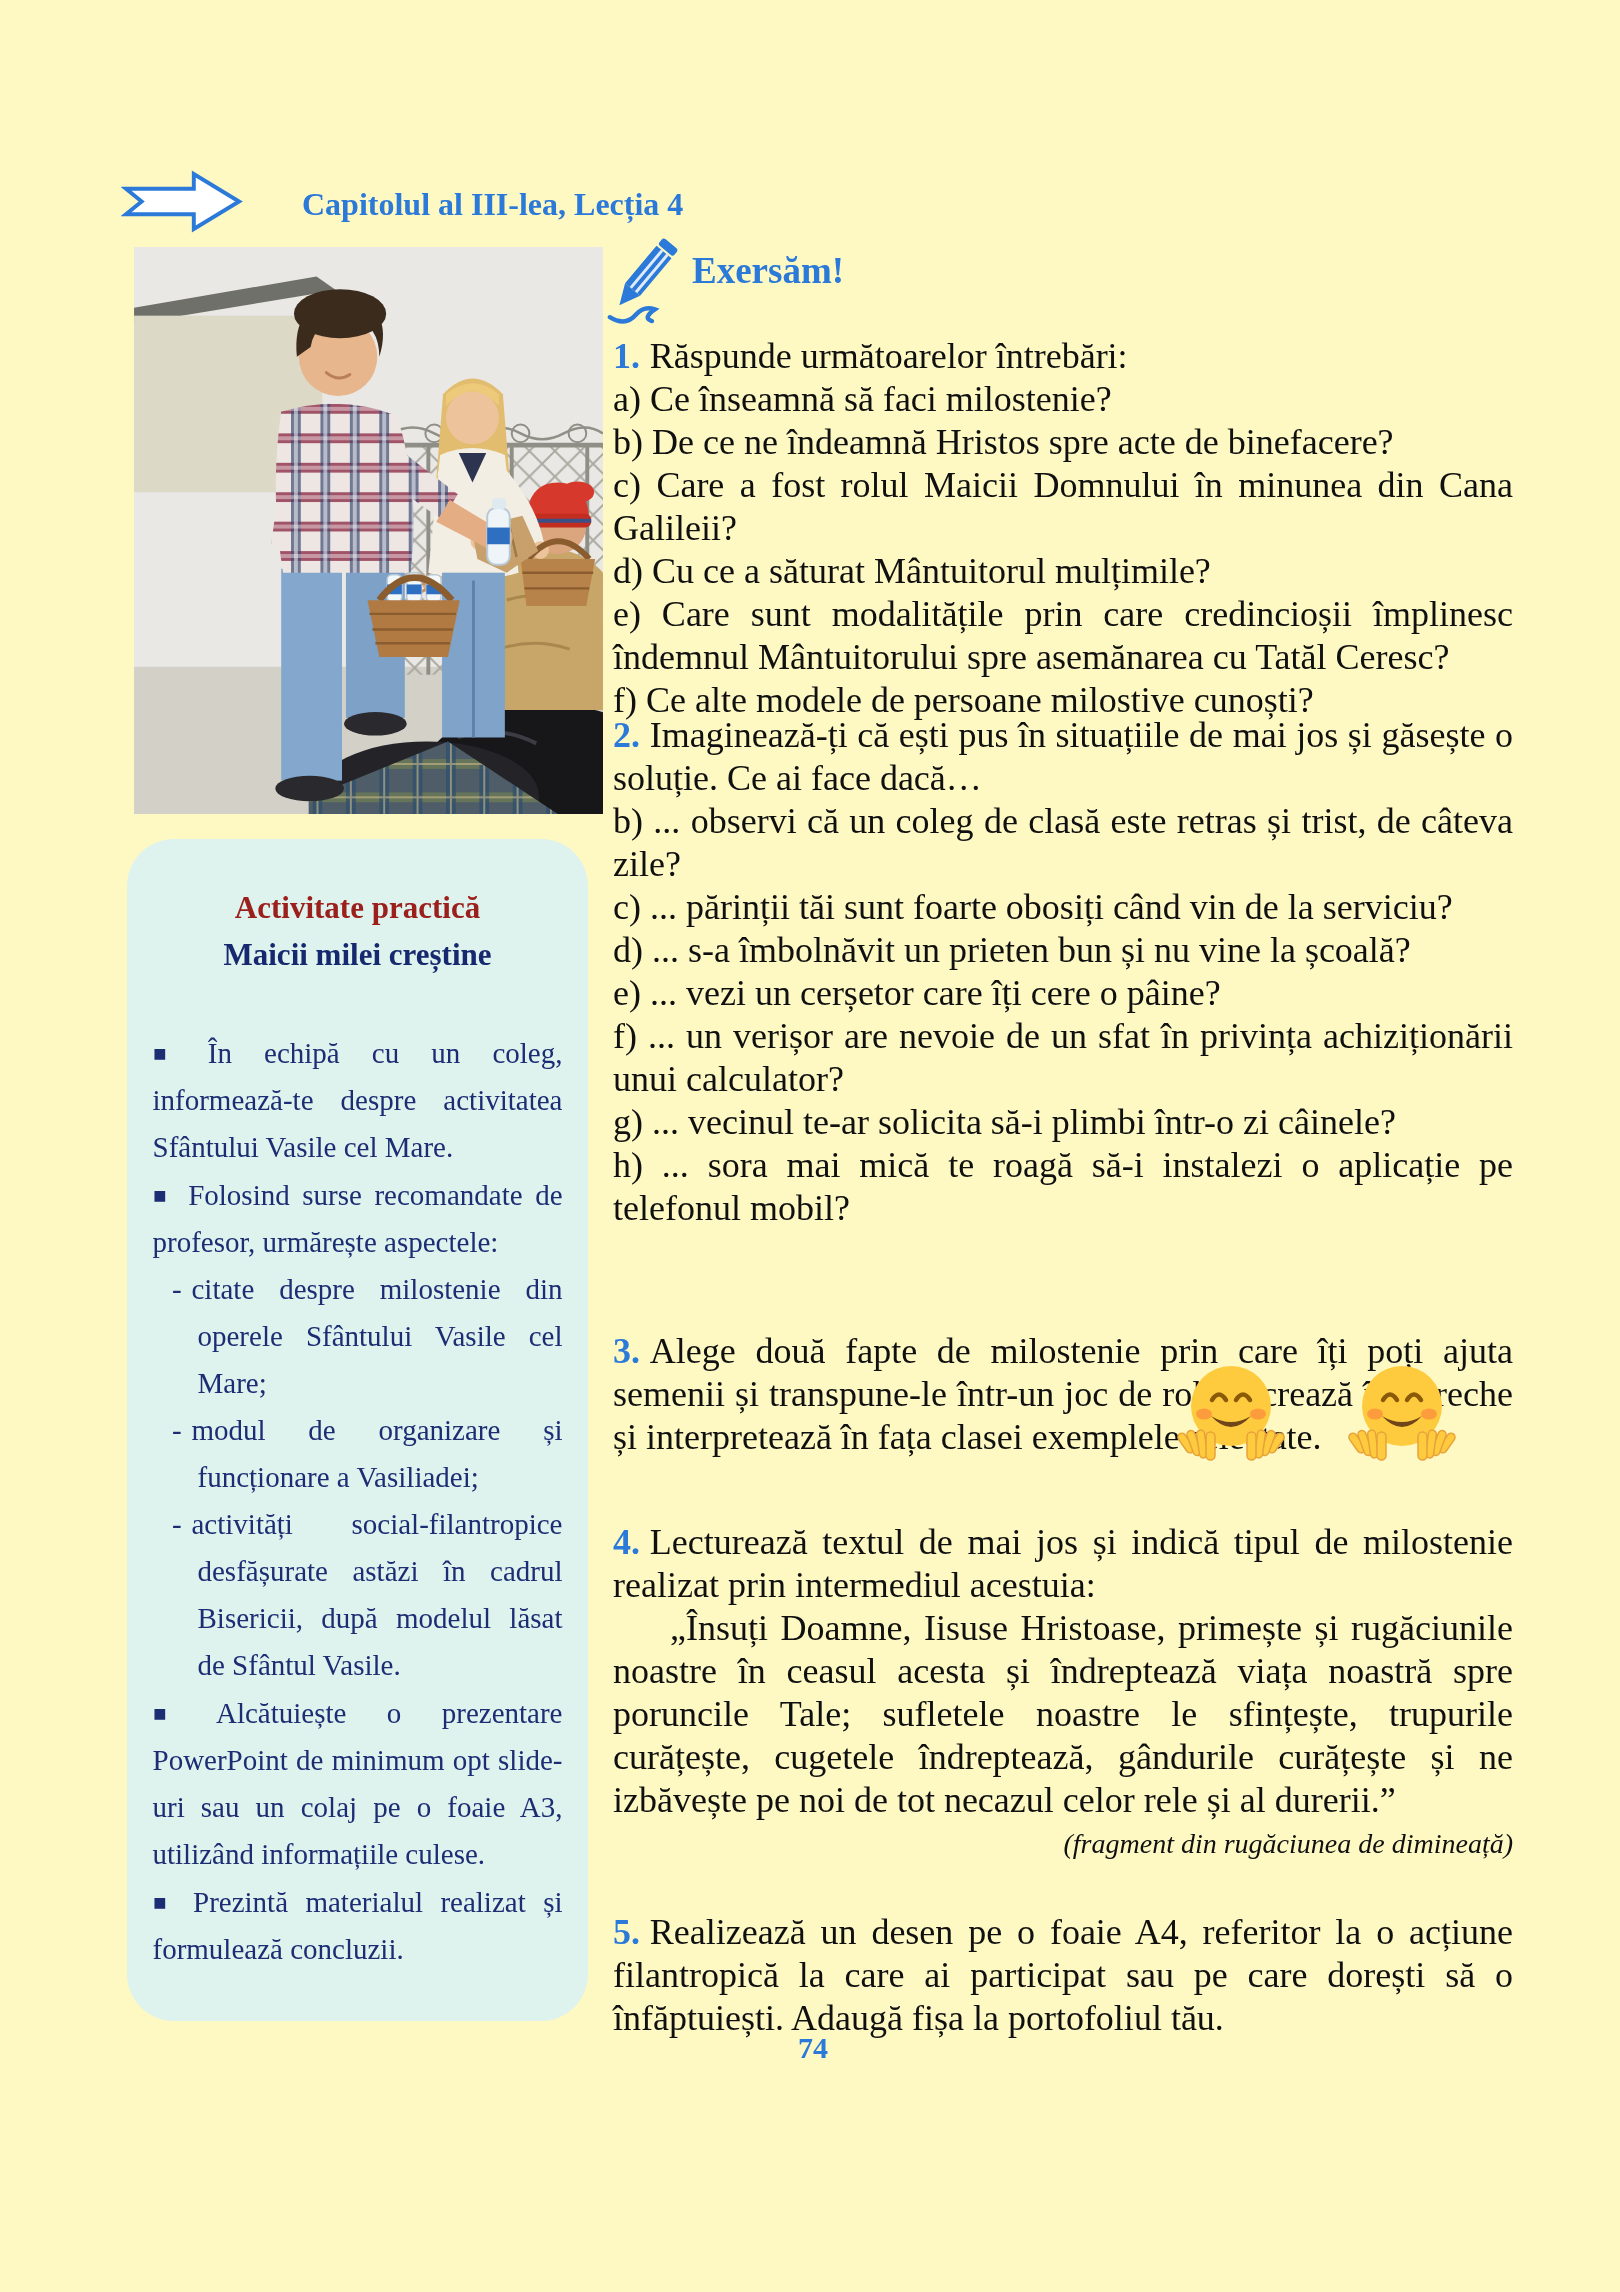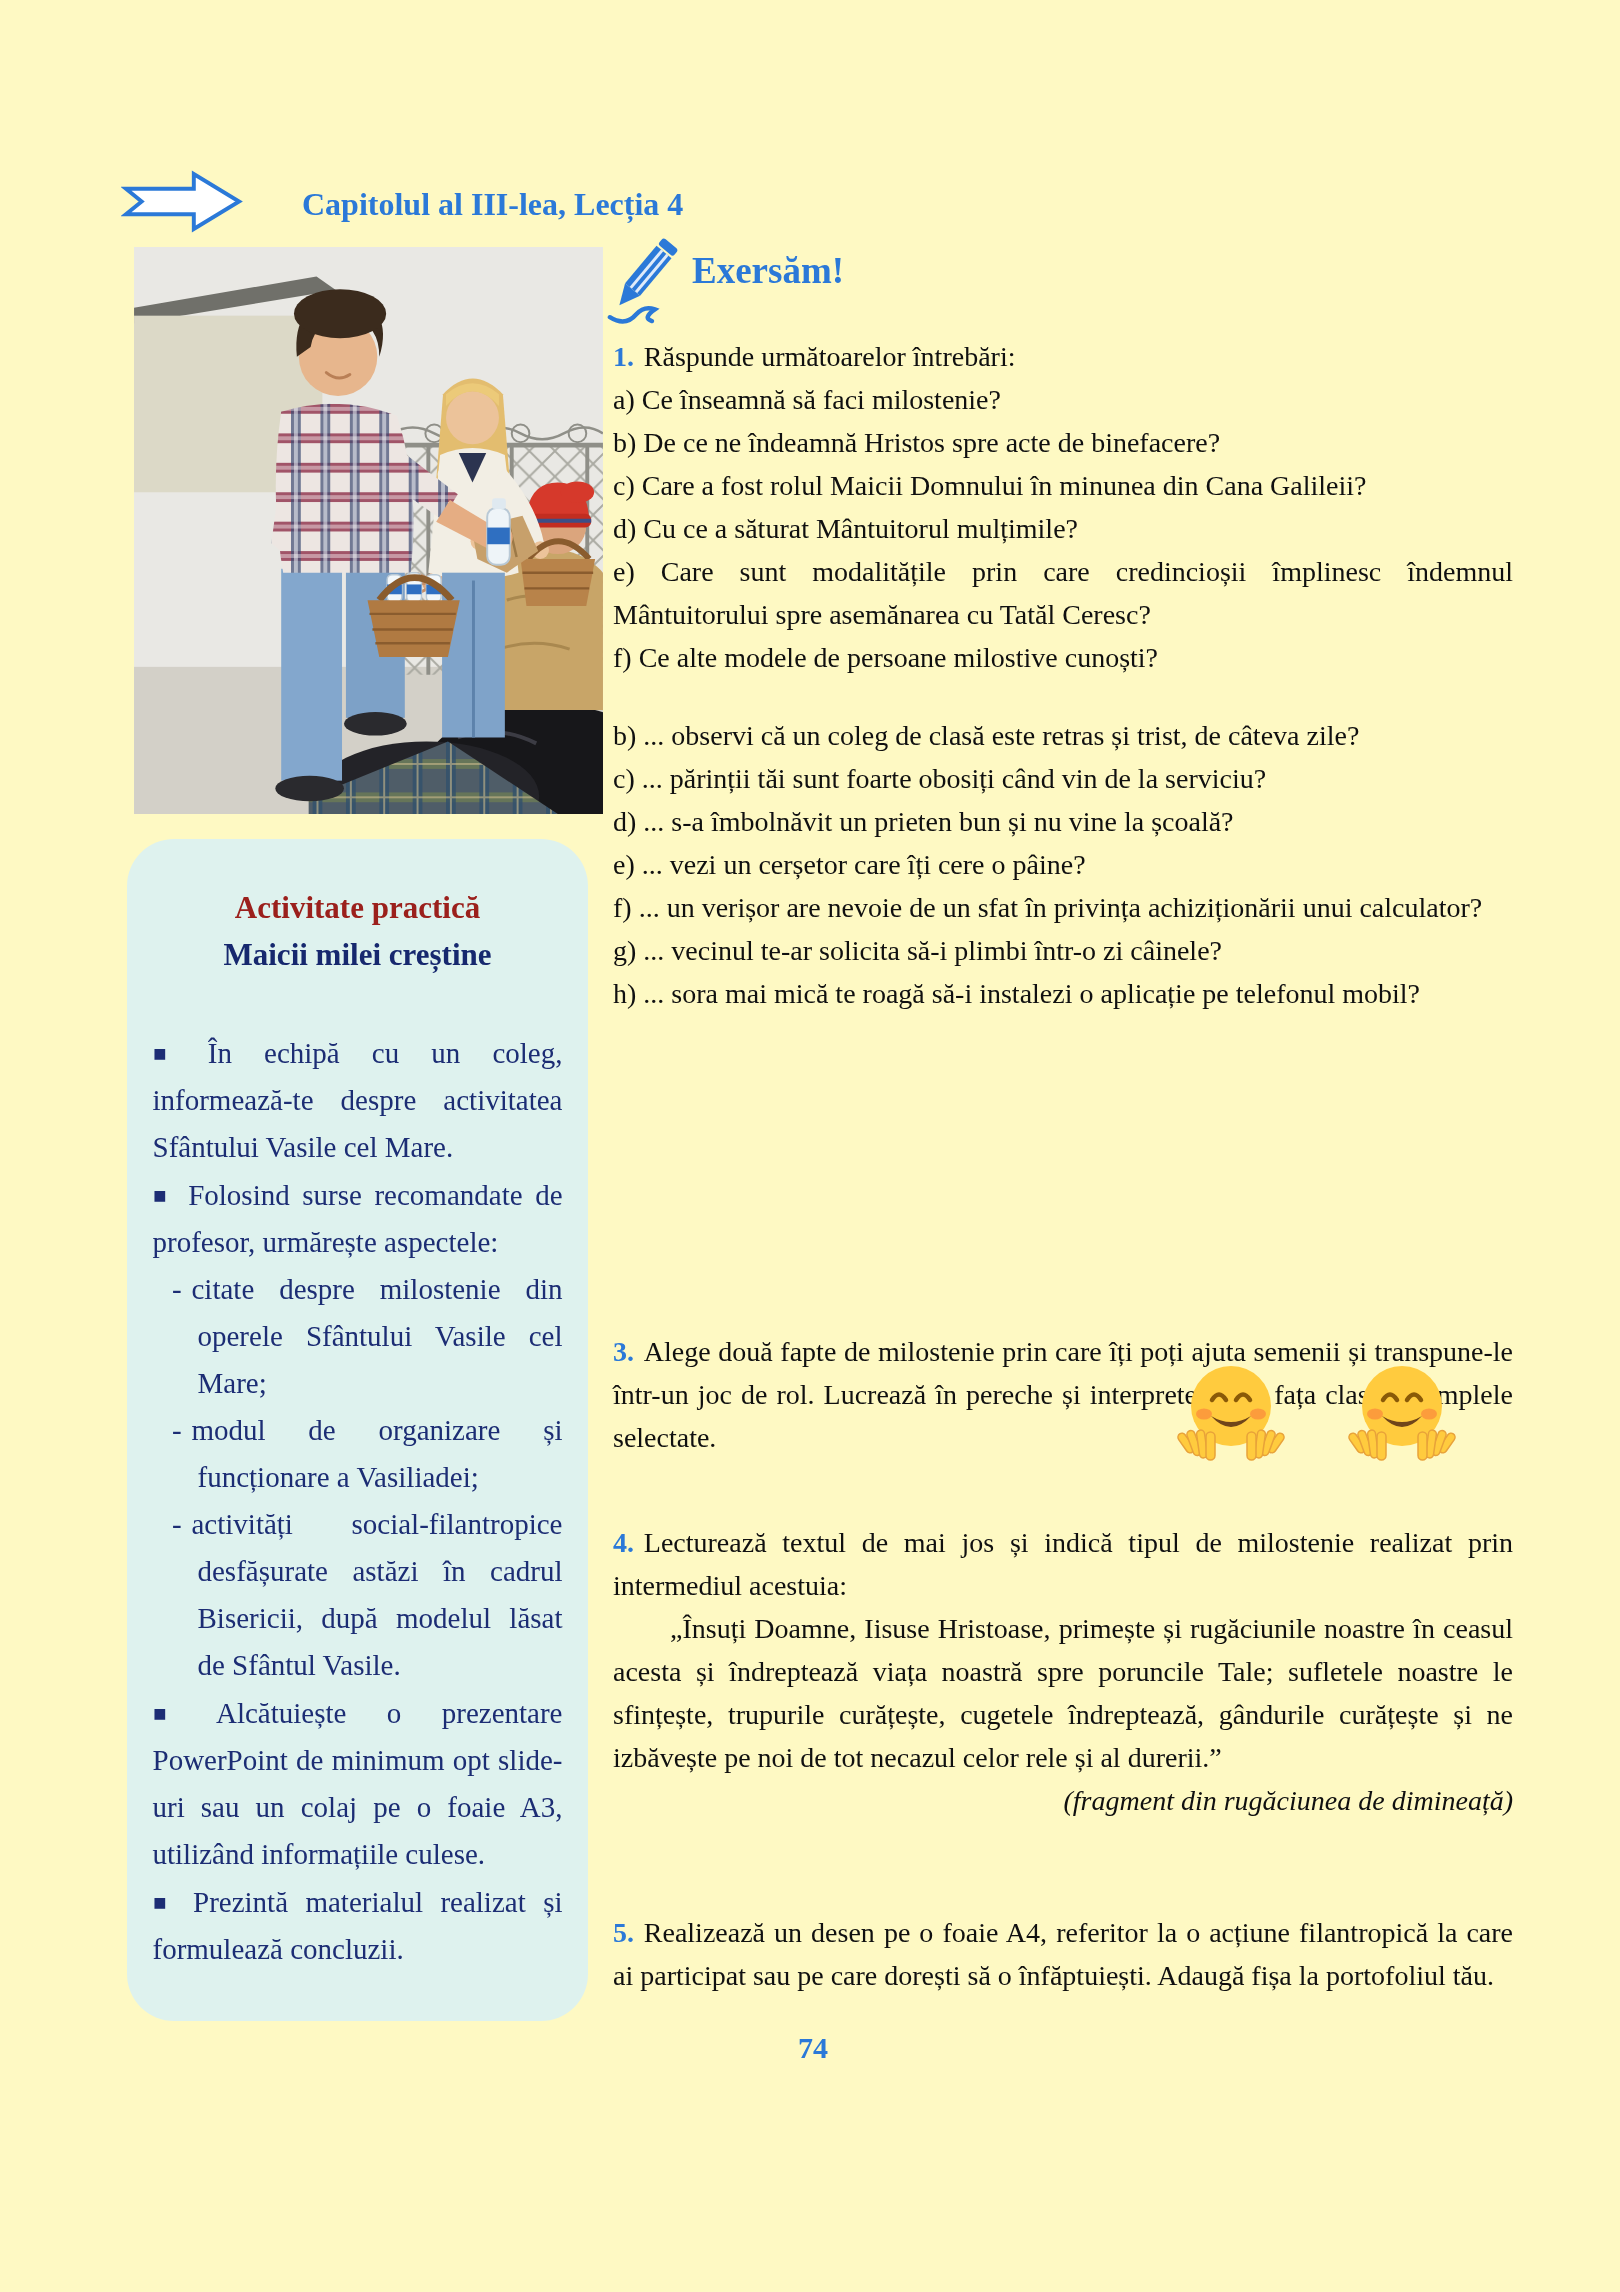--- a/index.html
+++ b/index.html
@@ -22,21 +22,21 @@
   .pb-title{text-align:center;font-size:31px;font-weight:bold;color:#9b201c;line-height:47px;}
   .pb-subtitle{text-align:center;font-size:31px;font-weight:bold;color:#16286e;line-height:47px;margin-bottom:51px;}
   .sb-item{font-size:29px;line-height:47px;color:#1c2d74;text-align:justify;margin:0;}
   .sb-item .marker{margin-right:15.7px;}
   .sb-item.bullet .marker{font-size:21.6px;vertical-align:2.9px;font-family:"DejaVu Sans",sans-serif;}
   .sb-item.dash{padding-left:45px;text-indent:-25.5px;}
   .sb-item.dash .marker{margin-right:9.8px;}
 
   
   .ex{position:absolute;left:613px;width:900px;}
-  .just{font-size:28px;line-height:43px;text-align:justify;margin:0;color:#101010;}
+  .just{font-size:36px;line-height:43px;text-align:justify;margin:0;color:#101010;}
   .num{color:#2b79d8;font-weight:bold;margin-right:9.8px;}
   .quote{text-indent:57px;}
   .attrib{font-size:28px;line-height:43px;text-align:right;font-style:italic;margin:0;}
   .ex1{top:335px;} .ex2{top:714px;} .ex3{top:1330px;} .ex4{top:1521px;} .ex5{top:1911px;}
 
   .emoji-row{position:absolute;left:1176px;top:1358px;width:294px;height:118px;display:flex;gap:61px;}
   .emoji-row svg{width:110px;height:110px;}
 
   .pagenum{position:absolute;left:3px;top:2031px;width:1620px;text-align:center;
            font-size:30px;font-weight:bold;color:#2b79d8;}
@@ -182,20 +182,21 @@
     <p class="just"><span class="num">1.</span><span>Răspunde următoarelor întrebări:</span></p>
     <p class="just">a) Ce înseamnă să faci milostenie?</p>
     <p class="just">b) De ce ne îndeamnă Hristos spre acte de binefacere?</p>
     <p class="just">c) Care a fost rolul Maicii Domnului în minunea din Cana Galileii?</p>
     <p class="just">d) Cu ce a săturat Mântuitorul mulțimile?</p>
     <p class="just">e) Care sunt modalitățile prin care credincioșii împlinesc îndemnul Mântuitorului spre asemănarea cu Tatăl Ceresc?</p>
     <p class="just">f) Ce alte modele de persoane milostive cunoști?</p>
   </div>
 
   <div class="ex ex2">
+    <p class="just"><span class="num">2.</span><span>Imaginează-ți că ești pus în situațiile de mai jos și găsește o soluție. Ce ai face dacă…</span></p>
     <p class="just">b) ... observi că un coleg de clasă este retras și trist, de câteva zile?</p>
     <p class="just">c) ... părinții tăi sunt foarte obosiți când vin de la serviciu?</p>
     <p class="just">d) ... s-a îmbolnăvit un prieten bun și nu vine la școală?</p>
     <p class="just">e) ... vezi un cerșetor care îți cere o pâine?</p>
     <p class="just">f) ... un verișor are nevoie de un sfat în privința achiziționării unui calculator?</p>
     <p class="just">g) ... vecinul te-ar solicita să-i plimbi într-o zi câinele?</p>
     <p class="just">h) ... sora mai mică te roagă să-i instalezi o aplicație pe telefonul mobil?</p>
   </div>
 
   <div class="ex ex3">

